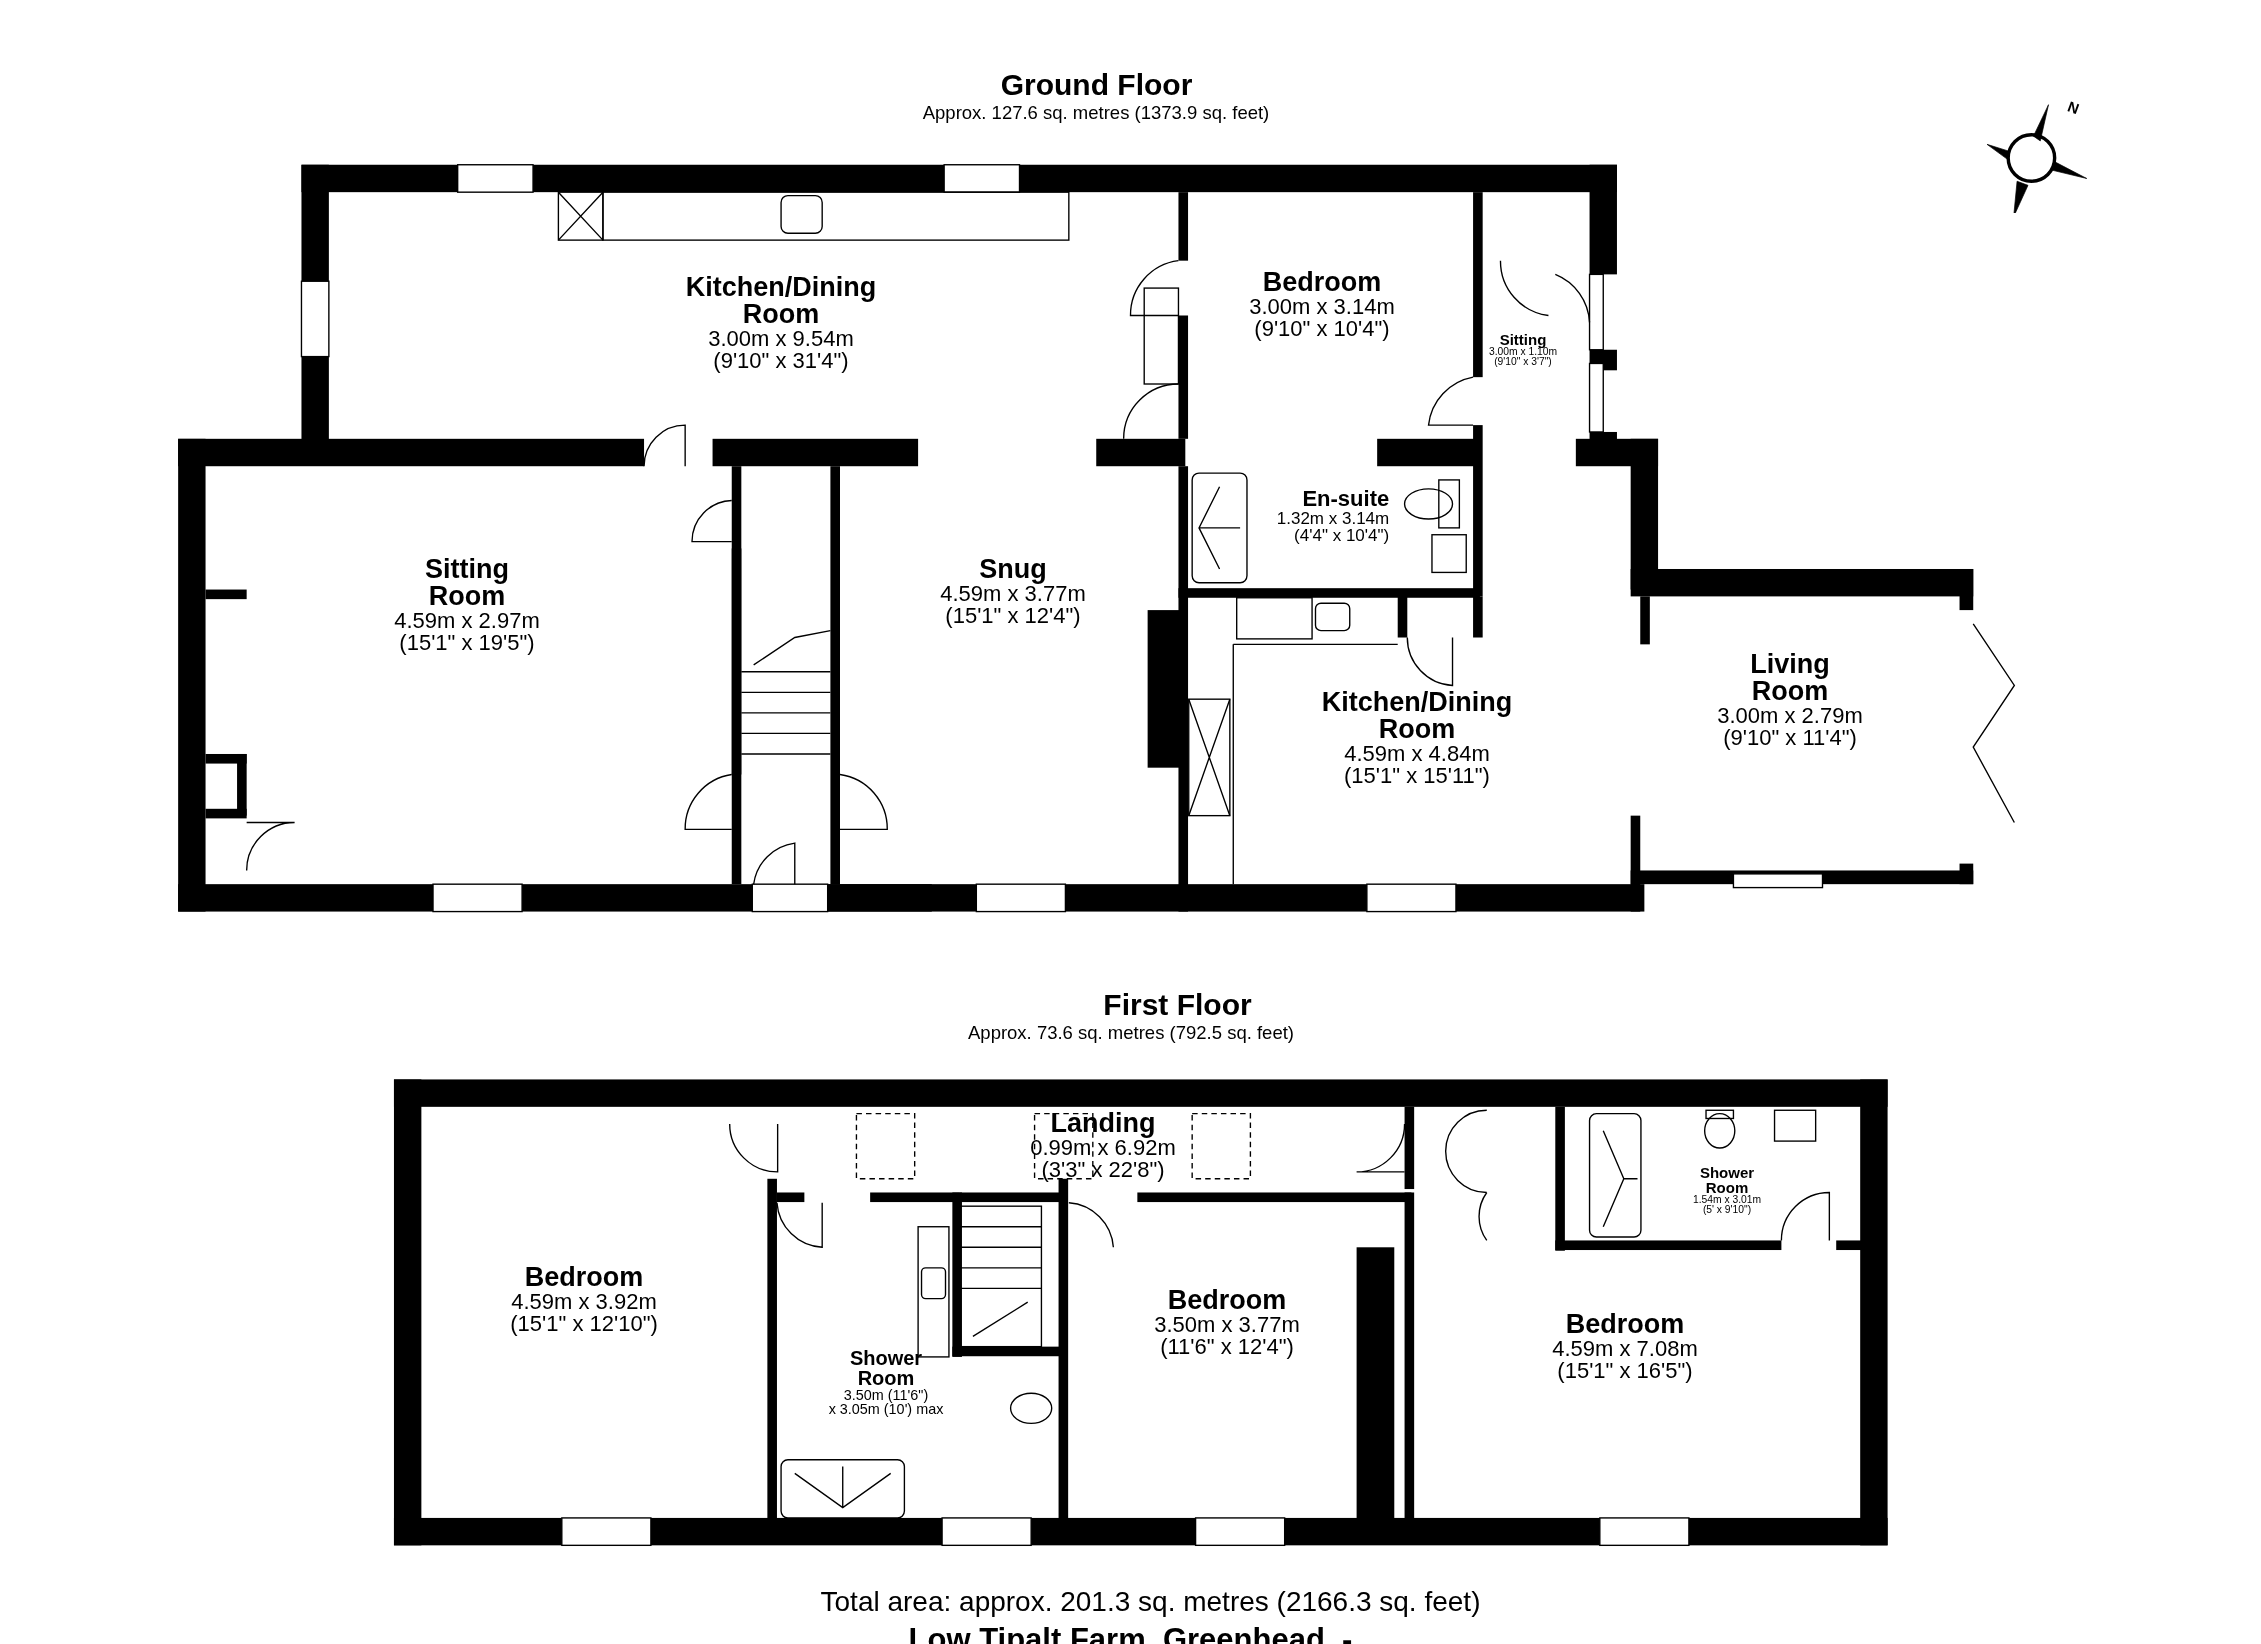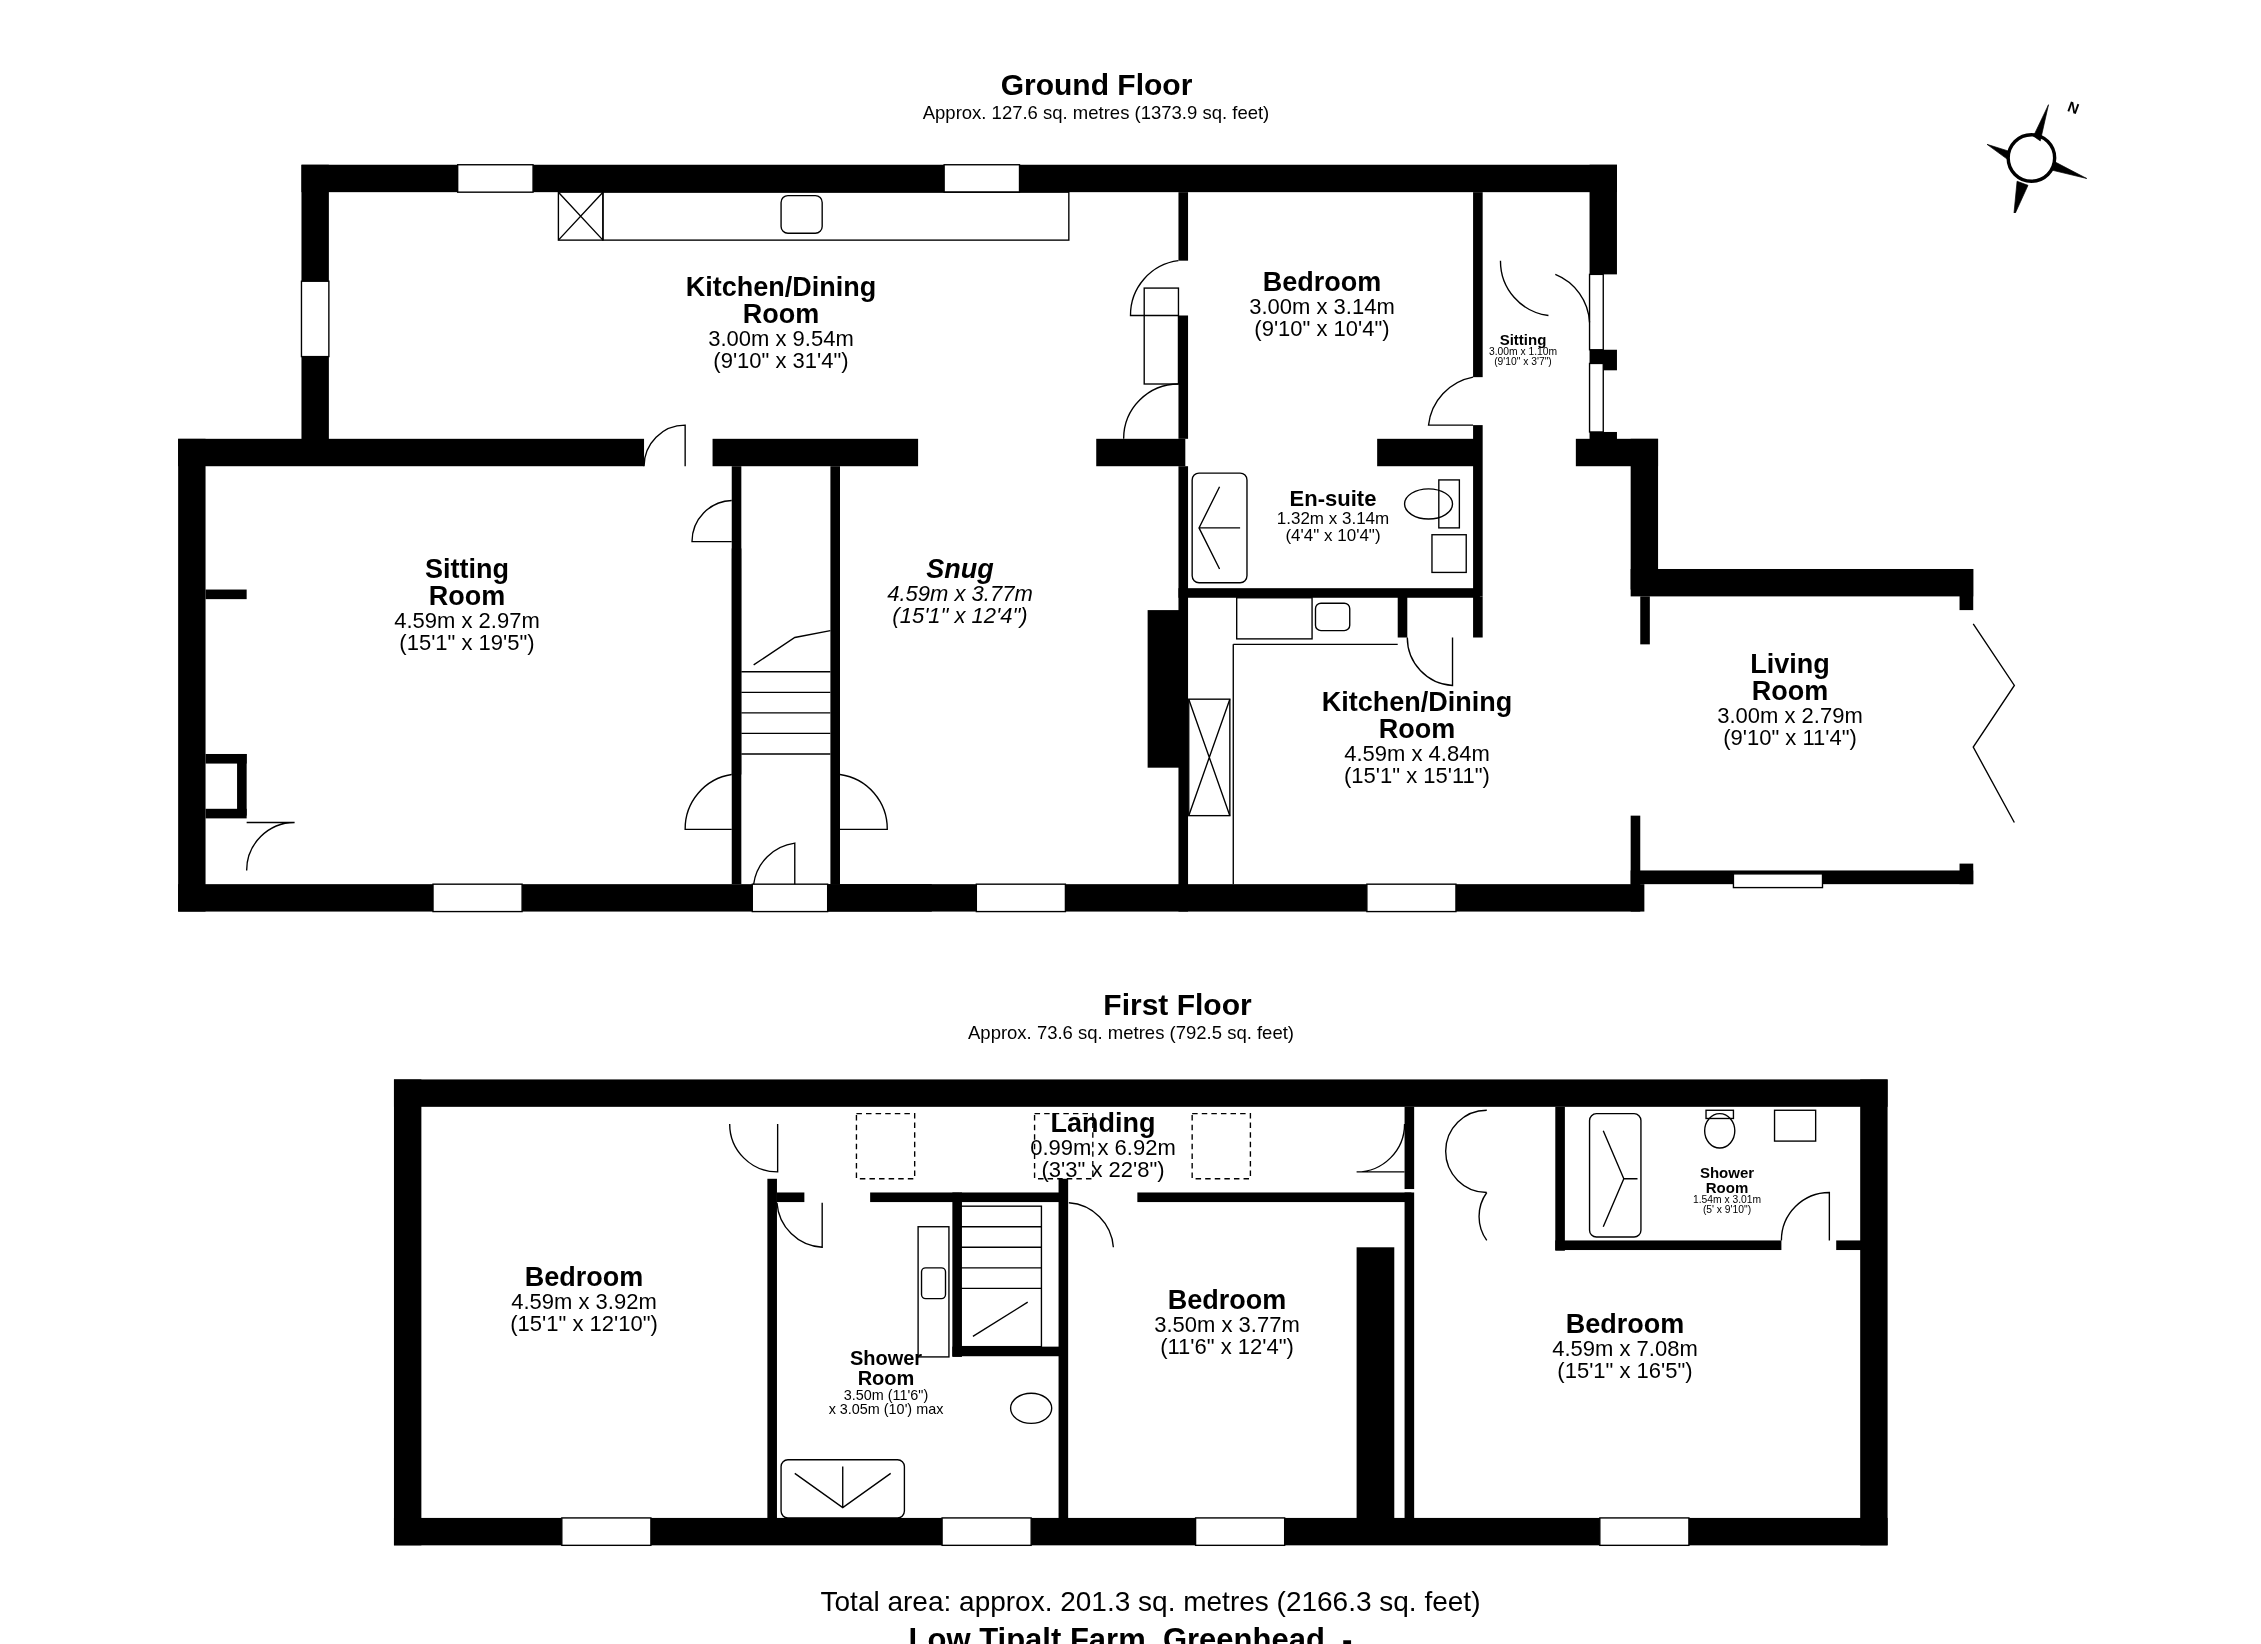--- a/index.html
+++ b/index.html
@@ -197,32 +197,32 @@
 <div class="room" style="left:1322px; top:269px;">
   <span class="name">Bedroom</span>
   <span class="dim">3.00m x 3.14m</span>
   <span class="dim">(9'10" x 10'4")</span>
 </div>
 <div class="room small" style="left:1523px; top:332px;">
   <span class="name">Sitting</span>
   <span class="dim">3.00m x 1.10m</span>
   <span class="dim">(9'10" x 3'7")</span>
 </div>
-<div class="room en" style="left:1333px; top:488px;">
+<div class="room en" style="left:1333px; top:488px;text-align:right;">
   <span class="name">En-suite</span>
   <span class="dim">1.32m x 3.14m</span>
   <span class="dim">(4'4" x 10'4")</span>
 </div>
 <div class="room" style="left:467px; top:556px;">
   <span class="name">Sitting</span>
   <span class="name">Room</span>
   <span class="dim">4.59m x 2.97m</span>
   <span class="dim">(15'1" x 19'5")</span>
 </div>
-<div class="room" style="left:960px; top:556px;font-style:italic;">
+<div class="room" style="left:1013px; top:556px;">
   <span class="name">Snug</span>
   <span class="dim">4.59m x 3.77m</span>
   <span class="dim">(15'1" x 12'4")</span>
 </div>
 <div class="room" style="left:1417px; top:689px;">
   <span class="name">Kitchen/Dining</span>
   <span class="name">Room</span>
   <span class="dim">4.59m x 4.84m</span>
   <span class="dim">(15'1" x 15'11")</span>
 </div>

